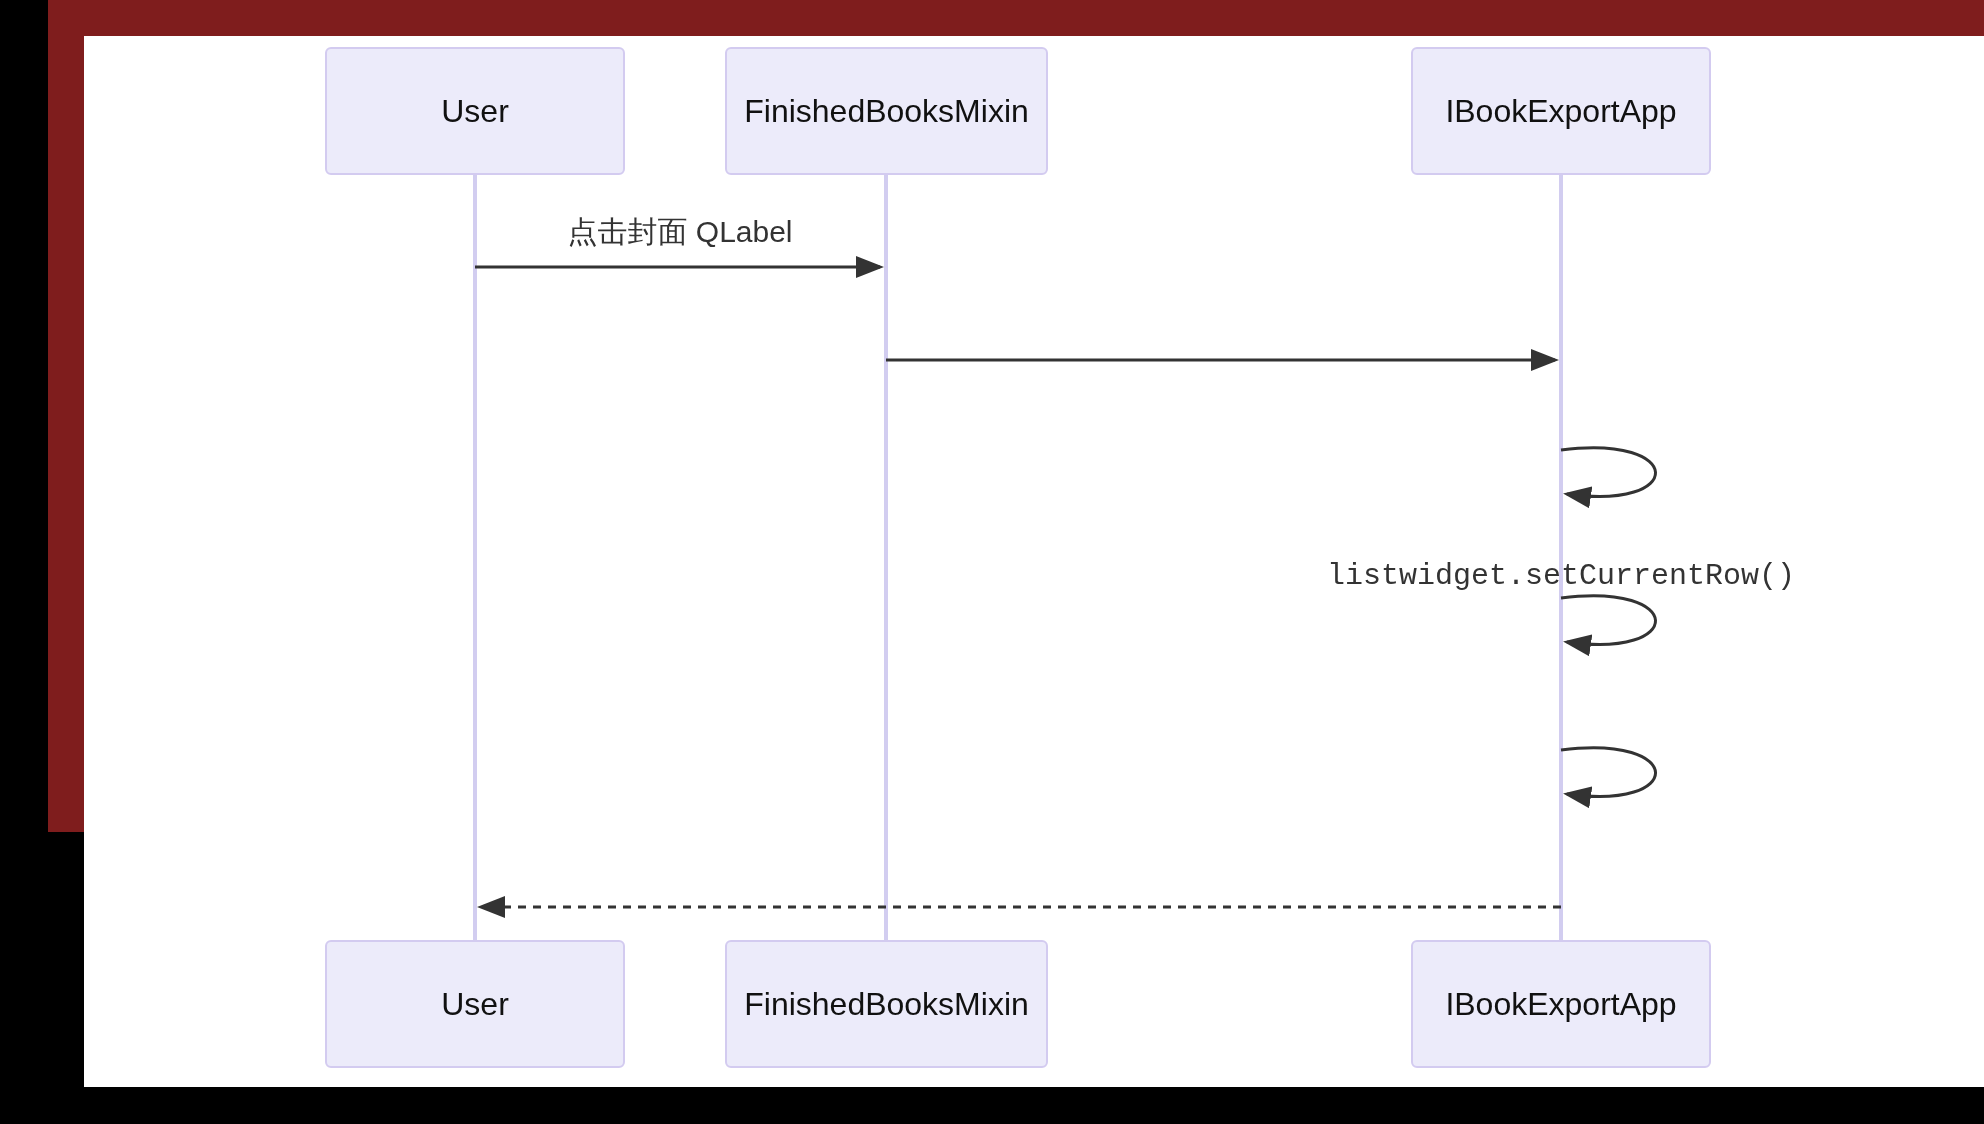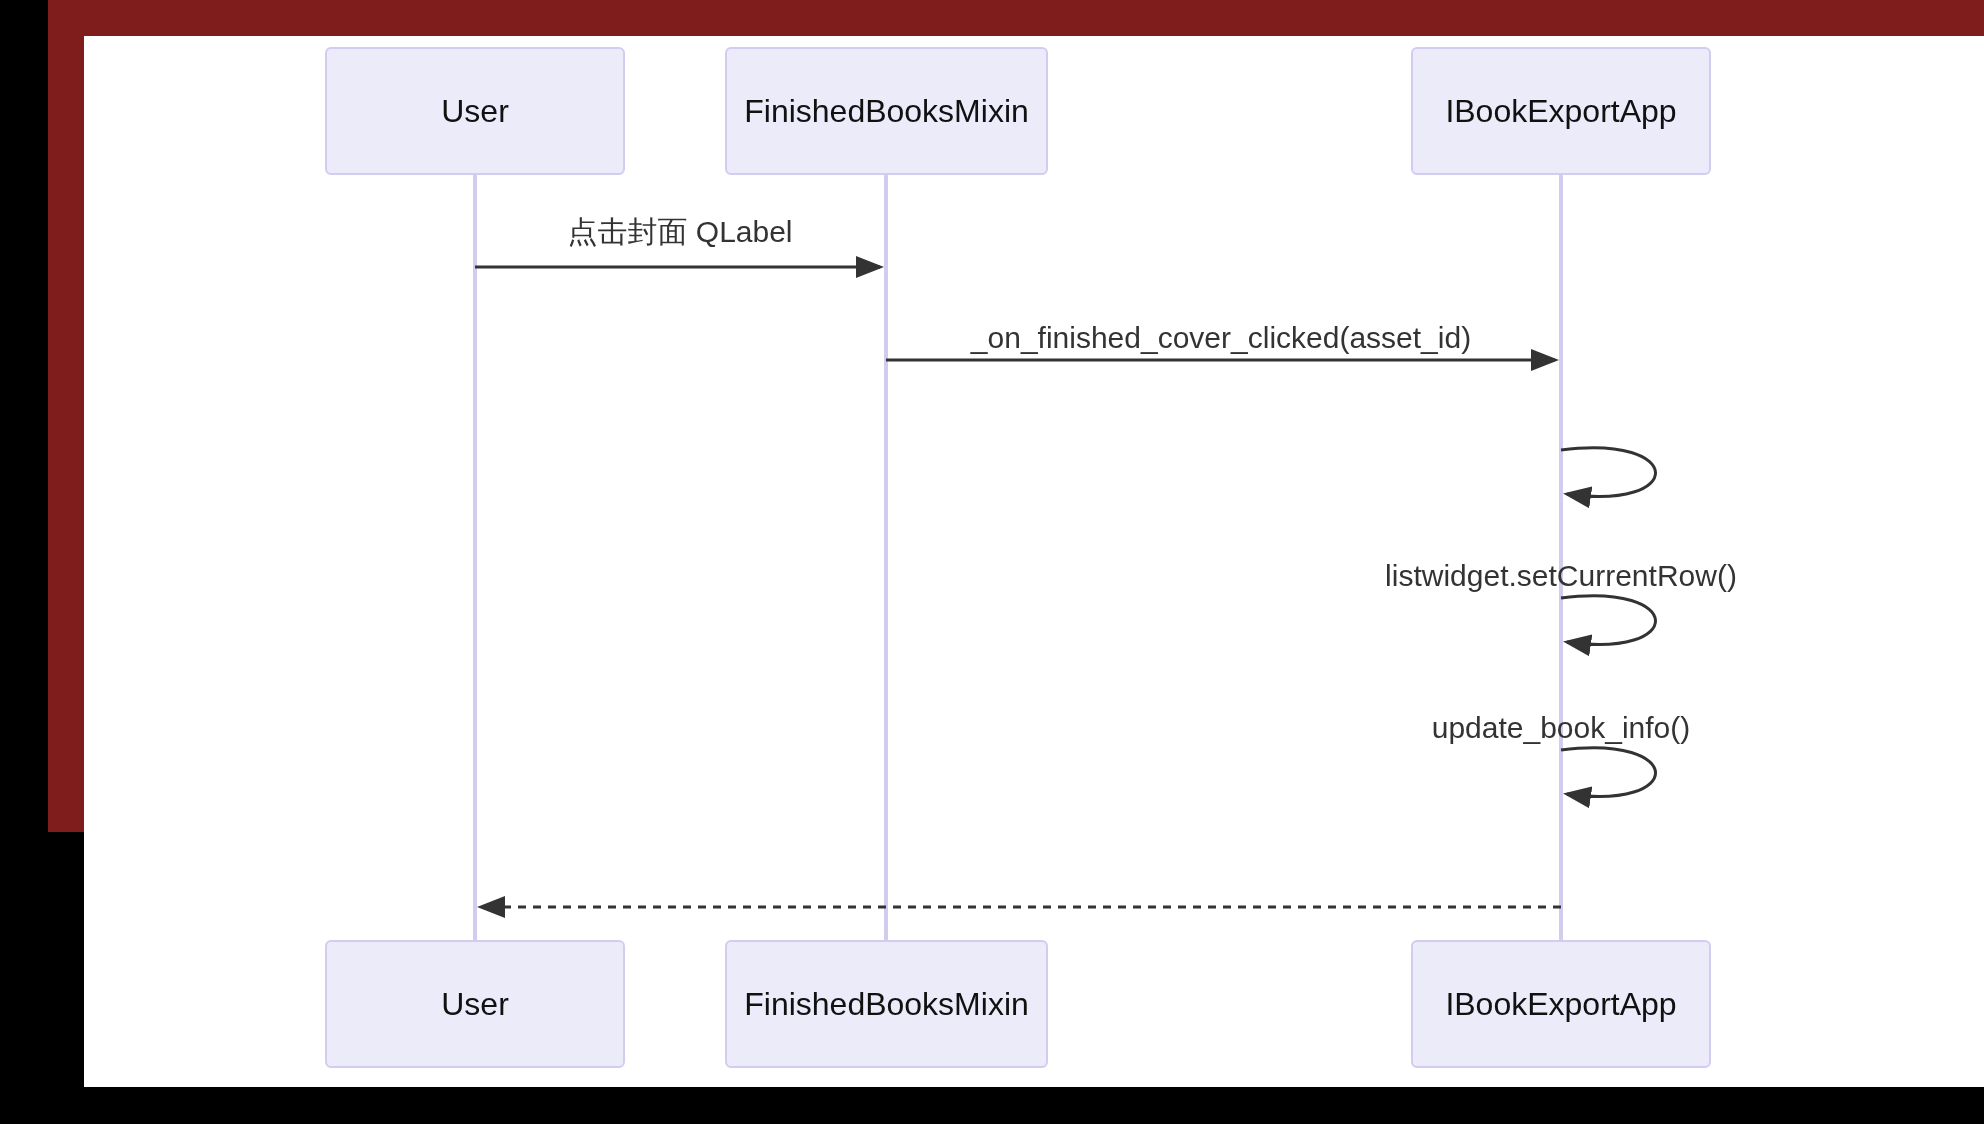--- a/index.html
+++ b/index.html
@@ -88,18 +88,16 @@
 
     <div class="actor-box" style="left:241px; top:11px; width:300px;">User</div>
     <div class="actor-box" style="left:641px; top:11px; width:323px;">FinishedBooksMixin</div>
     <div class="actor-box" style="left:1327px; top:11px; width:300px;">IBookExportApp</div>
 
     <div class="actor-box" style="left:241px; top:904px; width:300px;">User</div>
     <div class="actor-box" style="left:641px; top:904px; width:323px;">FinishedBooksMixin</div>
     <div class="actor-box" style="left:1327px; top:904px; width:300px;">IBookExportApp</div>
 
     <div class="msg-label" style="left:596px; top:178px;">点击封面 QLabel</div>
-    <div class="msg-label" style="left:1137px; top:284px;">_on_finished_cover_clicked(asset_id)</div>
-    <div class="msg-label" style="left:1477px; top:522px;">listwidget.setCurrentRow()</div>
-    <div class="msg-label" style="left:1477px; top:674px;">update_book_info()</div>
+    <div class="msg-label" style="left:1477px; top:522px;font-family:Liberation Mono, monospace;">listwidget.setCurrentRow()</div>
 
   </div>
 </div>
 
 </body></html>

